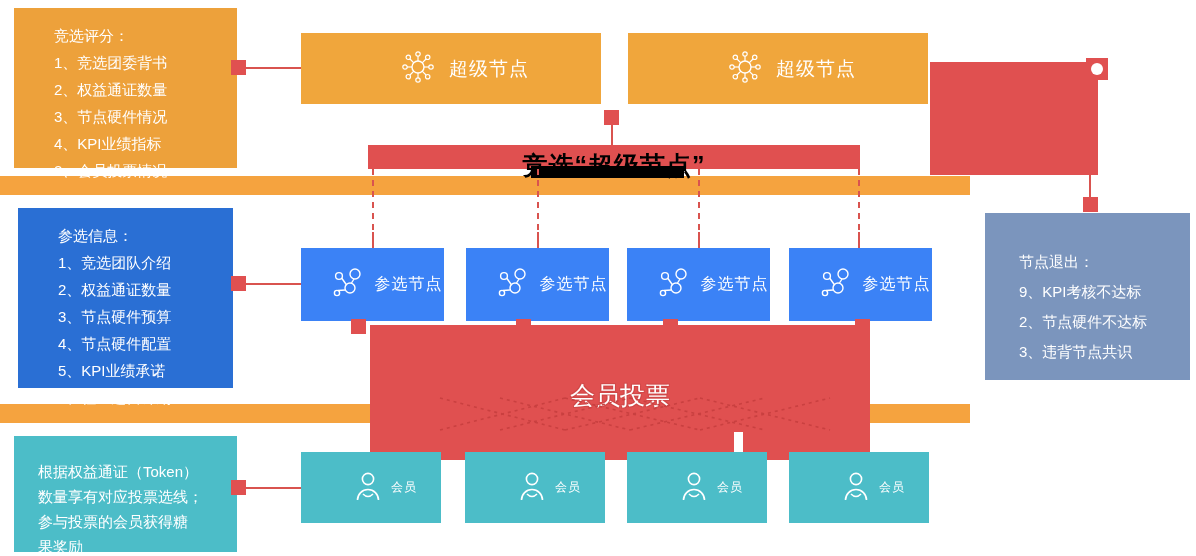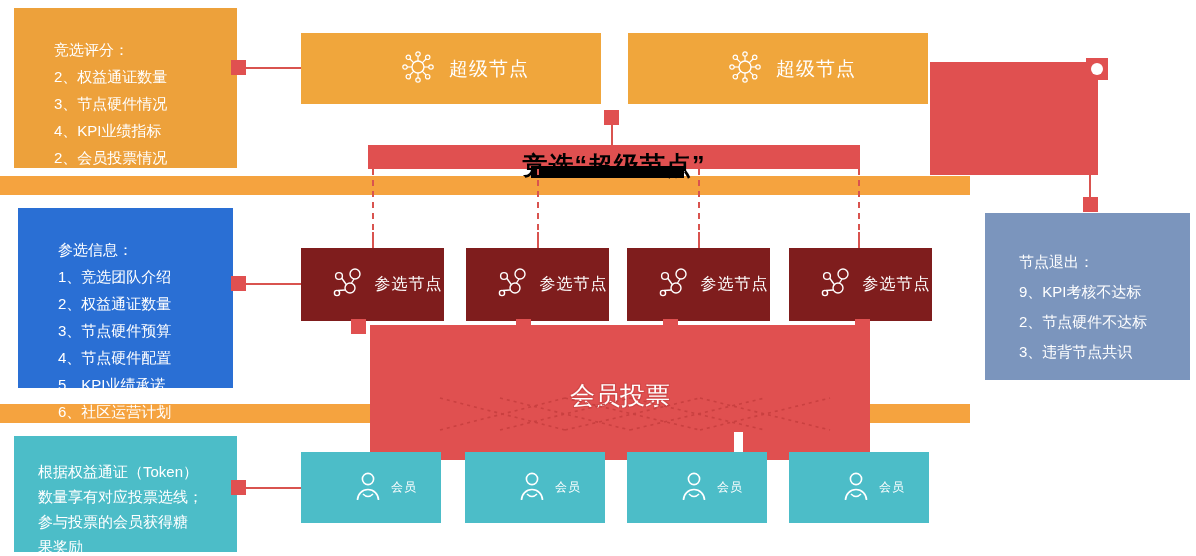--- a/index.html
+++ b/index.html
@@ -48,40 +48,40 @@
     position:absolute;left:1086px;top:58px;width:22px;height:22px;background:#e05050;
   }
   #right-red-dot::after{
     content:"";position:absolute;left:5px;top:5px;width:12px;height:12px;
     border-radius:50%;background:#ffffff;
   }
 
   
   .panel{
     position:absolute;color:#ffffff;font-size:15px;line-height:27px;
-    box-sizing:border-box;padding:28px 0 14px 40px;
+    box-sizing:border-box;padding:14px 0 14px 40px;
   }
   #panel-scoring{left:14px;top:8px;width:223px;height:160px;background:#eda13b;}
   #panel-apply{left:18px;top:208px;width:215px;height:180px;background:#2a6fd4;}
   #panel-token{left:14px;top:436px;width:223px;height:116px;background:#4cbdc8;
                padding:23px 14px 14px 24px;line-height:25px;}
   #panel-exit{left:985px;top:213px;width:205px;height:167px;background:#7b95bd;
               padding:34px 0 14px 34px;line-height:30px;}
 
   
   .nodebox{
     position:absolute;display:flex;align-items:center;justify-content:center;
     color:#ffffff;box-sizing:border-box;padding-left:28px;
   }
   .nodebox .label{font-size:19px;margin-left:14px;letter-spacing:1px;}
   .super{background:#f0a63c;height:71px;top:33px;}
   #super-1{left:301px;width:300px;}
   #super-2{left:628px;width:300px;}
 
-  .candidate{background:#7f1d1d;height:73px;top:248px;width:143px;}
+  .candidate{background:#3b82f6;height:73px;top:248px;width:143px;}
   #cand-1{left:301px;}
   #cand-2{left:466px;}
   #cand-3{left:627px;}
   #cand-4{left:789px;}
   .candidate .label{font-size:16px;margin-left:10px;}
 
   .member{background:#4cbdc8;height:71px;top:452px;width:140px;}
   #mem-1{left:301px;}
   #mem-2{left:465px;}
   #mem-3{left:627px;}
@@ -102,20 +102,21 @@
 </head>
 <body>
 
 <div id="stage">
 
   <div class="band" id="band-top"></div>
   <div class="band" id="band-bottom"></div>
 
   <div class="panel" id="panel-scoring">
     <div>竞选评分：</div>
+    <div>1、竞选团委背书</div>
     <div>2、权益通证数量</div>
     <div>3、节点硬件情况</div>
     <div>4、KPI业绩指标</div>
     <div>2、会员投票情况</div>
   </div>
 
   <div class="panel" id="panel-apply">
     <div>参选信息：</div>
     <div>1、竞选团队介绍</div>
     <div>2、权益通证数量</div>

